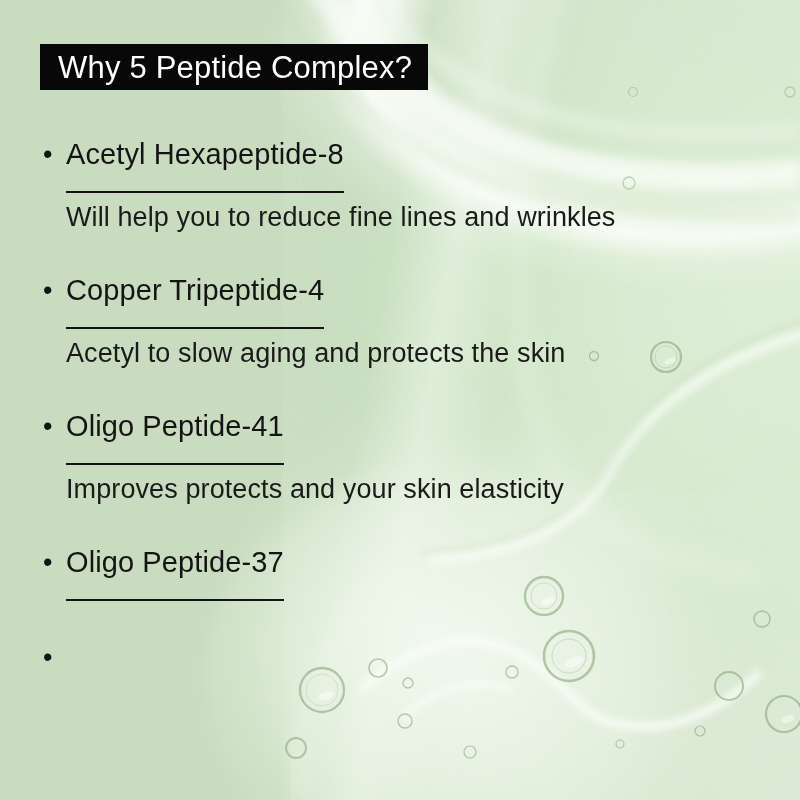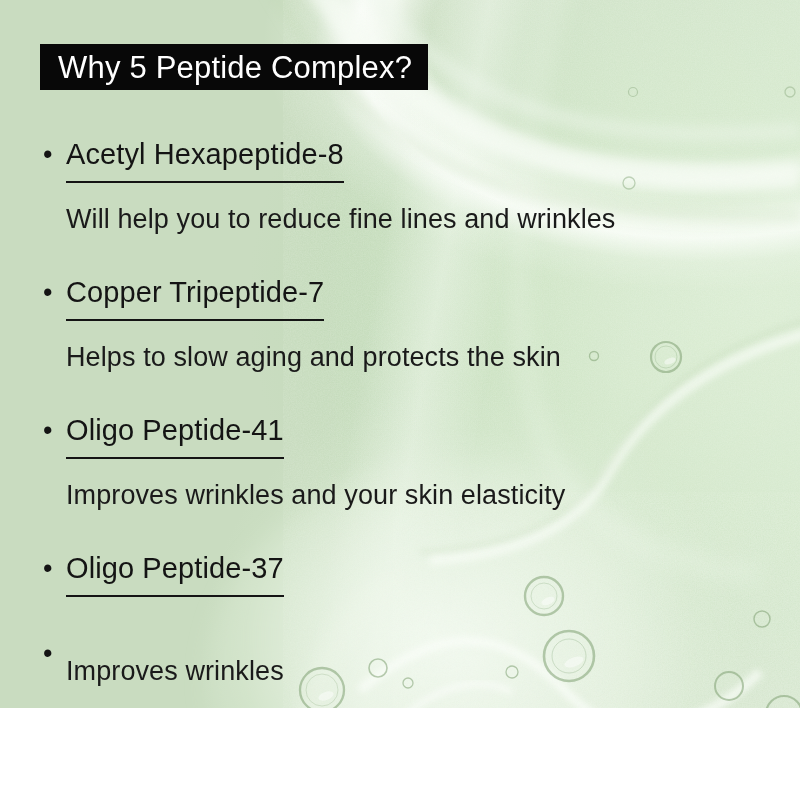--- a/index.html
+++ b/index.html
@@ -4,21 +4,21 @@
 <style>
   html, body {
     margin: 0;
     padding: 0;
     background: #ffffff;
   }
 
   #poster {
     position: relative;
     width: 800px;
-    height: 708px;
+    height: 800px;
     overflow: hidden;
     background: #c9dcc0;
     font-family: "Liberation Sans", sans-serif;
     -webkit-font-smoothing: antialiased;
   }
 
   
   .bg-layer {
     position: absolute;
     inset: 0;
@@ -145,31 +145,31 @@
   }
 
   .peptide-name {
     display: inline-block;
     color: #141414;
     font-size: 29px;
     line-height: 36px;
     font-weight: 400;
     letter-spacing: 0.1px;
     border-bottom: 2px solid #141414;
-    padding-bottom: 9px;
+    padding-bottom: 19px;
     white-space: nowrap;
   }
 
   .peptide-desc {
     color: #1a1a1a;
     font-size: 27px;
     line-height: 34px;
     font-weight: 400;
     letter-spacing: 0.1px;
-    margin-top: 19px;
+    margin-top: 7px;
     white-space: nowrap;
   }
 </style>
 </head>
 <body>
 
 <div id="poster">
 
   <div class="bg-layer bg-base"></div>
   <div class="bg-layer bg-blob-a"></div>
@@ -272,41 +272,40 @@
       <span class="bullet-dot">•</span>
       <span class="bullet-body">
         <span class="peptide-name">Acetyl Hexapeptide-8</span>
         <div class="peptide-desc">Will help you to reduce fine lines and wrinkles</div>
       </span>
     </div>
 
     <div class="bullet-item">
       <span class="bullet-dot">•</span>
       <span class="bullet-body">
-        <span class="peptide-name">Copper Tripeptide-7</span>
-        <div class="peptide-desc">Helps to slow aging and protects the skin</div>
+        <span class="peptide-name">Copper Tripeptide-4</span>
+        <div class="peptide-desc">Acetyl to slow aging and protects the skin</div>
       </span>
     </div>
 
     <div class="bullet-item">
       <span class="bullet-dot">•</span>
       <span class="bullet-body">
         <span class="peptide-name">Oligo Peptide-41</span>
-        <div class="peptide-desc">Improves wrinkles and your skin elasticity</div>
+        <div class="peptide-desc">Improves protects and your skin elasticity</div>
       </span>
     </div>
 
     <div class="bullet-item">
       <span class="bullet-dot">•</span>
       <span class="bullet-body">
         <span class="peptide-name">Oligo Peptide-37</span>
       </span>
     </div>
 
     <div class="bullet-item">
       <span class="bullet-dot">•</span>
       <span class="bullet-body">
-        <div class="peptide-desc">Improves wrinkles</div>
       </span>
     </div>
 
   </div>
 </div>
 
 </body></html>

